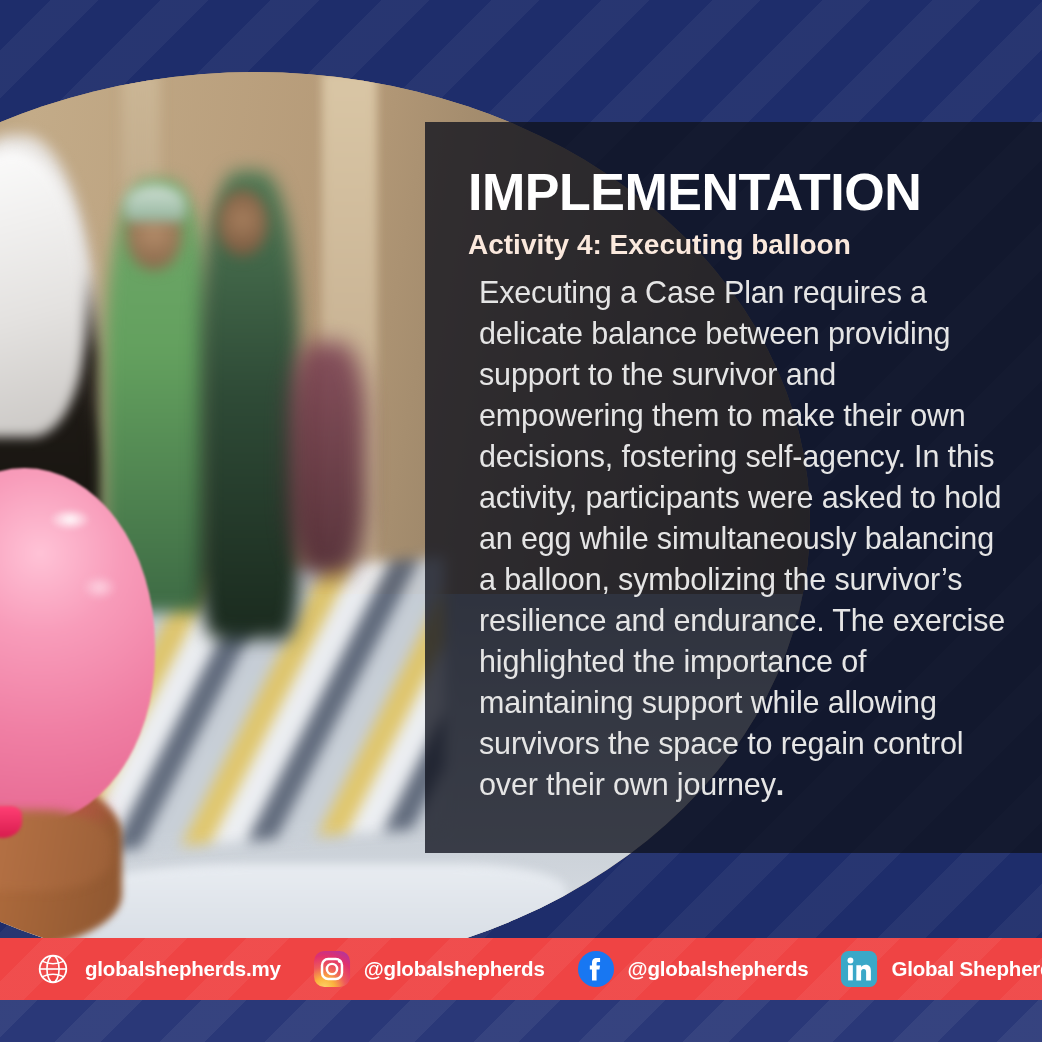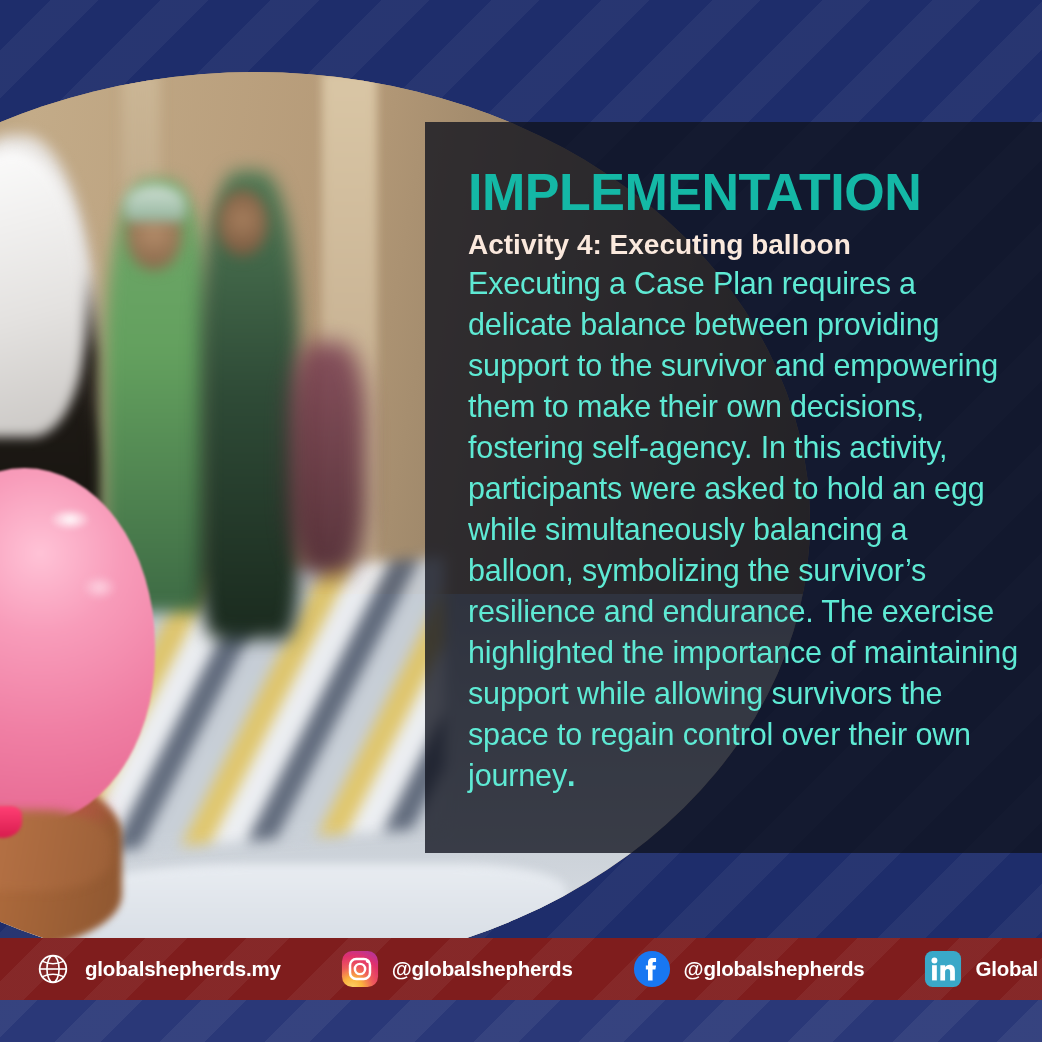--- a/index.html
+++ b/index.html
@@ -114,42 +114,42 @@
   }
 
   
   .text-wrap{
     position:absolute;left:468px;top:165px;width:552px;
   }
   .headline{
     margin:0;
     font-size:52px;line-height:1.04;
     font-weight:bold;letter-spacing:-0.5px;
-    color:#14b8a6;
+    color:#ffffff;
   }
   .subhead{
     margin:10px 0 2px 0;
     font-size:28px;line-height:1.15;
     font-weight:bold;
     color:#fbe9dd;
   }
   .body-copy{
-    margin:0;
+    margin:11px;
     font-size:30.5px;line-height:1.345;
     font-weight:400;
-    color:#5eead4;
+    color:#e5e5e5;
     letter-spacing:-0.15px;
   }
   .body-copy .period{font-weight:bold;}
 
   
   .footer-band{
     position:absolute;left:0;right:0;top:938px;height:62px;
-    background:#7f1d1d;
-    display:flex;align-items:center;gap:28px;
+    background:#ef4444;
+    display:flex;align-items:center;
   }
   .footer-band .stripe-ov{
     position:absolute;inset:0;
     background:repeating-linear-gradient(-45deg,
       rgba(255,255,255,0.05) 0px, rgba(255,255,255,0.05) 30px,
       rgba(255,255,255,0) 30px, rgba(255,255,255,0) 72px);
     pointer-events:none;
   }
   .social{
     position:relative;z-index:2;

